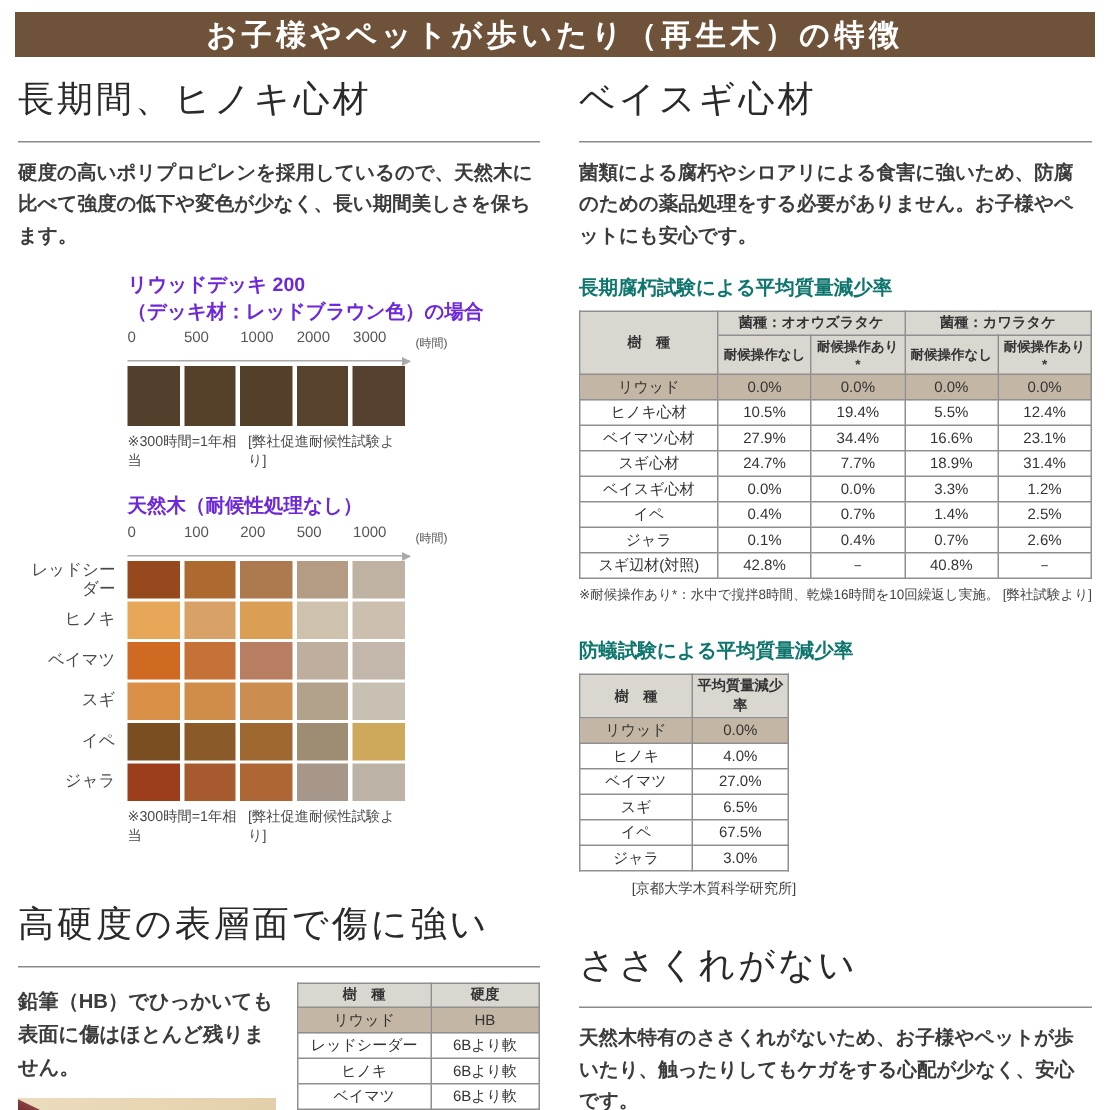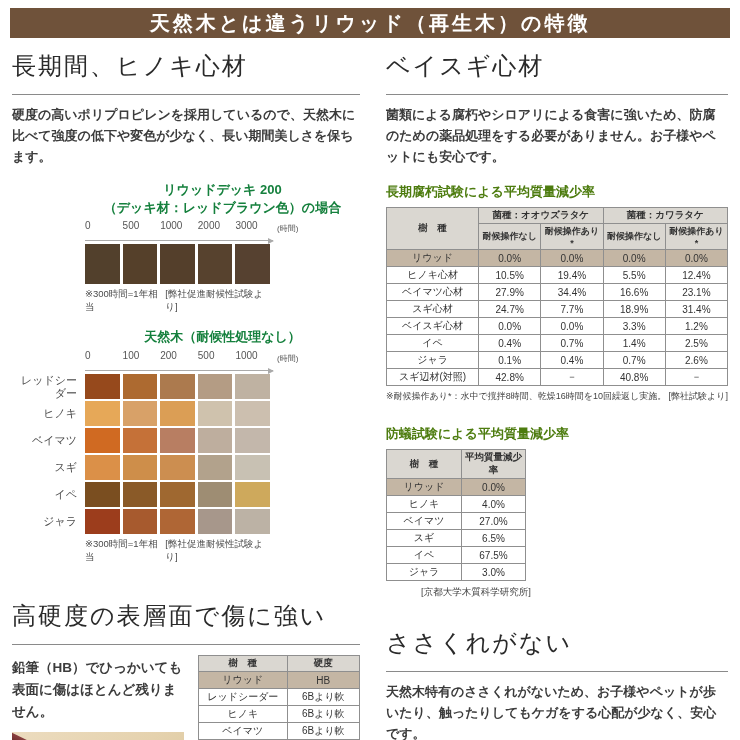--- a/index.html
+++ b/index.html
@@ -10,21 +10,21 @@
     font-family:"Liberation Sans","DejaVu Sans",sans-serif;color:#3c3c3c;}
   .banner{margin:8px 10px 0;height:30px;background:var(--brown);color:#fff;
     display:flex;align-items:center;justify-content:center;
     font-size:20px;font-weight:bold;letter-spacing:3px;}
   .cols{display:flex;gap:26px;padding:10px 12px 0;}
   .col-l{width:348px;} .col-r{width:342px;}
   h2{font-family:"Liberation Serif","DejaVu Serif",serif;font-weight:500;
     font-size:24px;color:#2a2a2a;letter-spacing:2px;
     padding:2px 0 12px;border-bottom:1px solid #8a8a8a;}
   .body-p{margin-top:10px;font-size:13px;line-height:1.6;font-weight:600;color:#3c3c3c;}
-  .chart-label{margin:14px 0 4px 73px;font-size:13px;font-weight:600;color:#15803d;line-height:1.35;text-align:center;}
+  .chart-label{margin:14px 0 4px 73px;font-size:13px;font-weight:600;color:#6d28d9;line-height:1.35;}
   .scale{position:relative;height:14px;display:flex;font-size:10px;color:#555;}
   .scale .tick{width:37.6px;display:inline-block;}
   .scale .unit{position:absolute;left:192px;top:3px;font-size:8px;white-space:nowrap;}
   .axis{position:relative;width:188px;height:7px;border-bottom:1px solid #aaa;margin-bottom:3px;}
   .axis:after{content:"";position:absolute;right:-1px;bottom:-4px;
     border-left:6px solid #aaa;border-top:3.5px solid transparent;border-bottom:3.5px solid transparent;}
   .indent{margin-left:73px;}
   .grid-indent{margin-left:3px;}
   .swatches{display:flex;gap:3px;}
   .sw{width:34.6px;height:40px;}
@@ -36,21 +36,21 @@
   .natural .nrow .swatches{gap:3px;}
   
   table{border-collapse:collapse;font-size:10px;color:#333;}
   th,td{border:1px solid var(--line);text-align:center;padding:1px 2px;}
   thead th{background:var(--thbg);font-weight:bold;font-size:9.5px;}
   tr.hl td{background:var(--hl);}
   td{background:#fff;height:15px;}
   .dtable{width:100%;table-layout:fixed;}
   .dtable .tname{width:27%;}
   .dtable thead .sub{font-size:9px;font-weight:bold;}
-  .tbl-title{font-size:13px;font-weight:600;color:#4d7c0f;margin:16px 0 6px;}
+  .tbl-title{font-size:13px;font-weight:600;color:#0f766e;margin:16px 0 6px;}
   .foot-note{display:flex;justify-content:space-between;font-size:9px;color:#444;margin-top:4px;}
   .src{font-size:9.5px;color:#444;}
   .termite{width:140px;}
   .termite .tname{width:75px;}
   .t-src{width:180px;text-align:center;margin-top:5px;}
   .h2-gap{margin-top:34px;}
   .hard-flex{display:flex;margin-top:10px;gap:14px;}
   .hard-left{width:172px;}
   .hard-left .body-p{margin-top:2px;font-size:13.5px;}
   .pencil-photo{position:relative;width:172px;height:72px;margin-top:10px;overflow:hidden;
@@ -60,21 +60,21 @@
   .pencil-body{width:100px;height:24px;
     background:linear-gradient(180deg,#8a4040 0%,#5a1d1d 55%,#381010 100%);}
   .hard-right{width:162px;}
   .hard-right table{width:100%;}
   .hard-right .tname{width:55%;}
 </style>
 </head>
 <body>
 
 <div class="banner">
-  <span>天然木とは違うリウッド（再生木）の特徴</span>
+  <span>お子様やペットが歩いたり（再生木）の特徴</span>
 </div>
 
 <div class="cols">
 
   <div class="col-l">
     <h2>長期間、ヒノキ心材</h2>
     <p class="body-p">硬度の高いポリプロピレンを採用しているので、天然木に比べて強度の低下や変色が少なく、長い期間美しさを保ちます。</p>
 
     <div class="chart-label">
       <div>リウッドデッキ 200</div>

